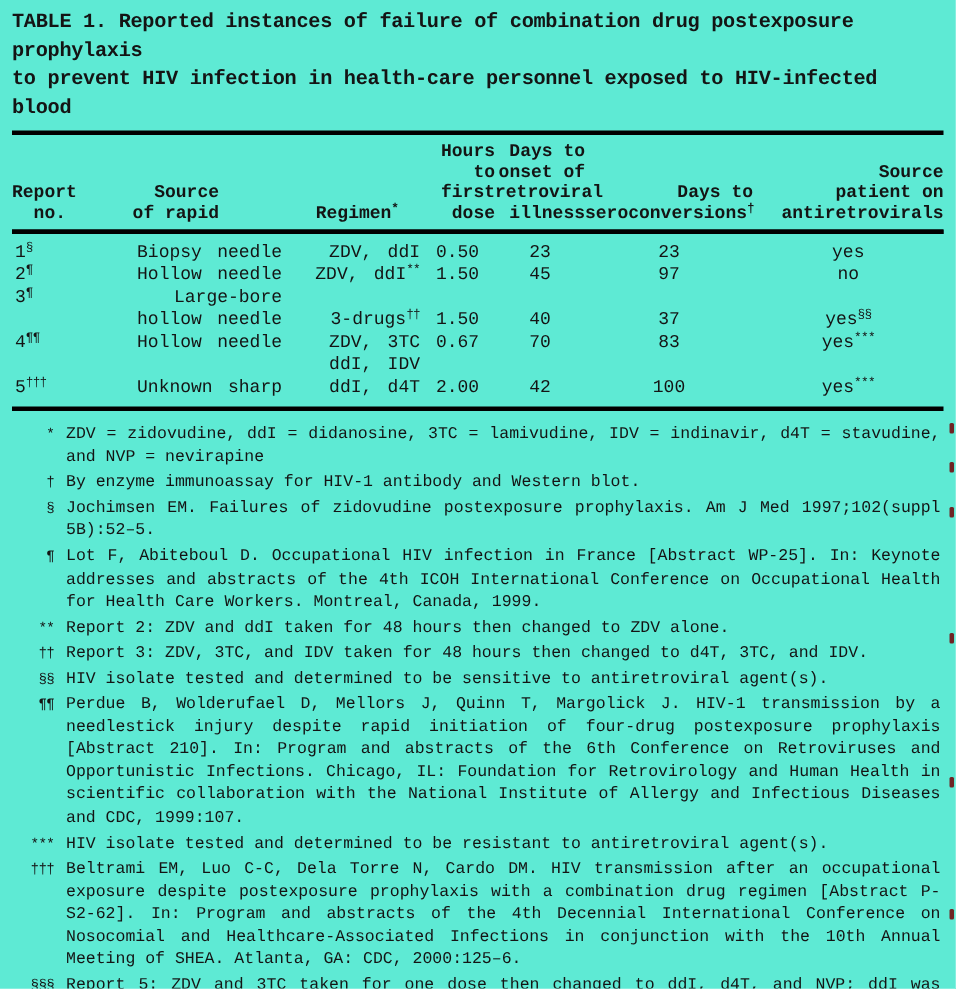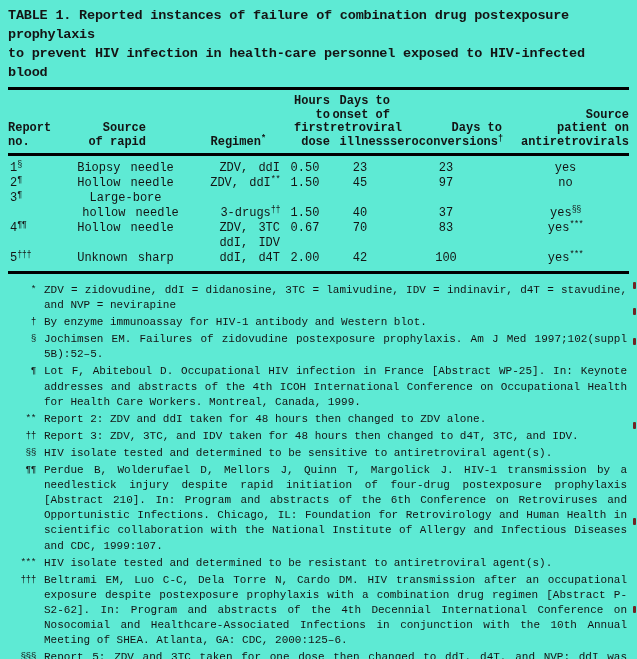--- a/index.html
+++ b/index.html
@@ -41,36 +41,36 @@
 
   thead th {
     vertical-align: bottom;
     font-weight: bold;
     font-size: 12px;
     line-height: 13.5px;
     padding: 5px 0 4px 0;
     border-bottom: 3px solid #000;
     text-align: right;
   }
-  thead th.h-report { text-align: left; padding-right: 6px; }
+  thead th.h-report { text-align: right; padding-right: 6px; }
   thead th.h-source { padding-right: 42px; }
   thead th.h-regimen { text-align: center; padding-left: 8px; }
 
   tbody td {
     font-size: 12px;
     line-height: 15px;
     height: 15px;
     padding: 0;
     text-align: center;
     word-spacing: 3px;
     white-space: nowrap;
   }
   tbody tr:first-child td { padding-top: 5px; }
   td.b-report  { text-align: left; padding-left: 2px; }
-  td.b-source  { text-align: center; padding-left: 13px; }
+  td.b-source  { text-align: right; padding-left: 13px; }
   td.b-source.src-indent { padding-left: 23px; }
   td.b-regimen { text-align: right; padding-left: 8px; }
 
   sup.fnref {
     font-size: 8.5px;
     letter-spacing: -0.5px;
     vertical-align: 4px;
     line-height: 0;
   }
   .rule-bottom { margin-top: 5px; height: 3px; background: #000; }

